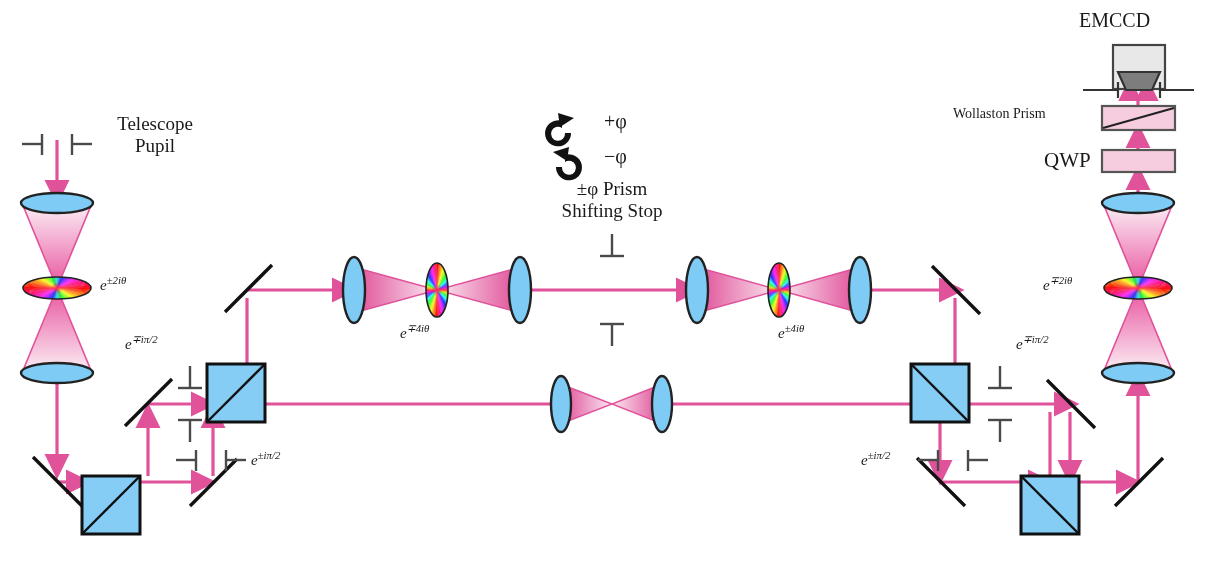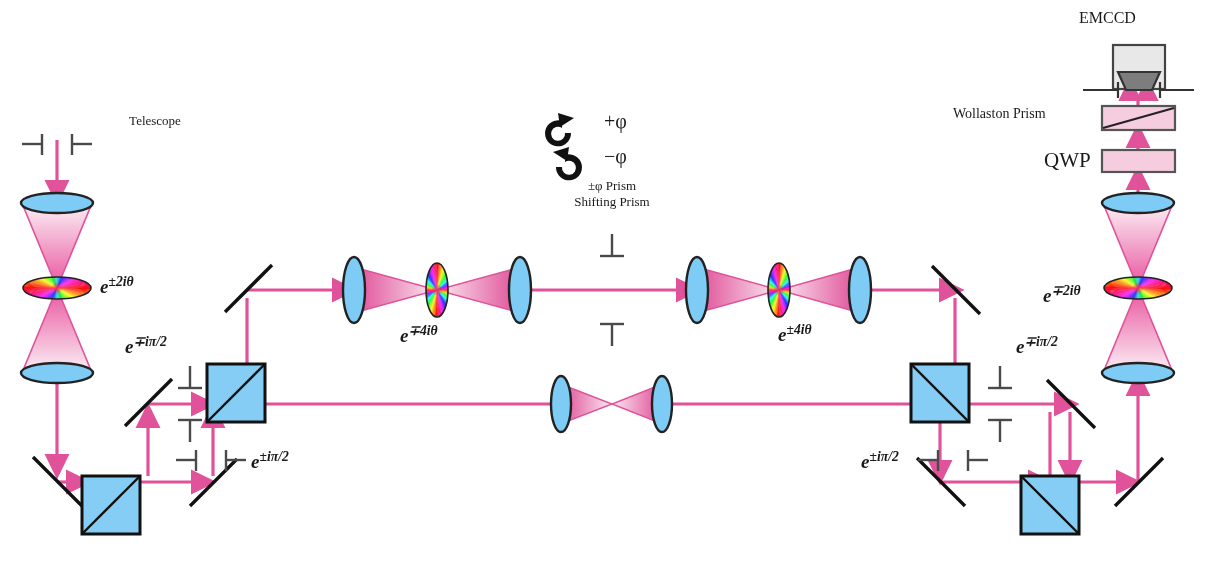--- a/index.html
+++ b/index.html
@@ -1,21 +1,21 @@
 <!DOCTYPE html>
 <html><head>
 <meta charset="utf-8">
 <style>
   html,body{margin:0;padding:0;background:#ffffff;}
   body{font-family:"Liberation Serif", serif;}
   #stage{position:relative;width:1213px;height:563px;background:#fff;overflow:hidden;}
   #stage svg{position:absolute;left:0;top:0;}
   .lbl{position:absolute;font-family:"Liberation Serif",serif;color:#1a1a1a;white-space:nowrap;}
-  .lbl-plain{font-size:13px;}
-  .lbl-math{font-size:19px;font-style:italic;font-weight:bold;}
+  .lbl-plain{font-size:19px;}
+  .lbl-math{font-size:15px;font-style:italic;}
   .lbl-math sup{font-style:italic;font-size:0.72em;}
   .ctr{text-align:center;}
 </style>
 </head>
 <body>
 
 <div id="stage">
 
 <svg width="1213" height="563" viewBox="0 0 1213 563" xmlns="http://www.w3.org/2000/svg">
   <defs>
@@ -1028,20 +1028,21 @@
           <path d="M0,0 L108.53,-7.59 L108.77,-2.66 Z" fill="hsl(352,96%,52%)"></path>
           <path d="M0,0 L108.73,-3.80 L108.79,1.14 Z" fill="hsl(356,96%,52%)"></path>
           <circle cx="0" cy="0" r="6.050000000000001" fill="url(#vortexG)"></circle>
         </g>
         <ellipse cx="0" cy="0" rx="34" ry="11" fill="none" stroke="#222" stroke-width="1.6"></ellipse>
       </g>
     </svg>
 
 <div class="lbl lbl-plain ctr" style="left:90px;top:113px;width:130px;">
   <div>Telescope</div>
+  <div>Pupil</div>
 </div>
 
 <div class="lbl lbl-math" style="left:100px;top:274px;">
   <span>e</span><sup>±2iθ</sup>
 </div>
 
 <div class="lbl lbl-math" style="left:125px;top:333px;">
   <span>e</span><sup>∓iπ/2</sup>
 </div>
 
@@ -1055,32 +1056,32 @@
 
 <div class="lbl lbl-math" style="left:742px;top:322px;margin-left:36px;">
   <span>e</span><sup>±4iθ</sup>
 </div>
 
 <div class="lbl lbl-plain" style="left:604px;top:110px;font-size:20px;">+φ</div>
 <div class="lbl lbl-plain" style="left:604px;top:145px;font-size:20px;">−φ</div>
 
 <div class="lbl lbl-plain ctr" style="left:512px;top:178px;width:200px;">
   <div>±φ Prism</div>
-  <div>Shifting Prism</div>
+  <div>Shifting Stop</div>
 </div>
 
-<div class="lbl lbl-math" style="left:1043px;top:282px;">
+<div class="lbl lbl-math" style="left:1043px;top:274px;">
   <span>e</span><sup>∓2iθ</sup>
 </div>
 
 <div class="lbl lbl-math" style="left:1016px;top:333px;">
   <span>e</span><sup>∓iπ/2</sup>
 </div>
 
 <div class="lbl lbl-math" style="left:861px;top:449px;">
   <span>e</span><sup>±iπ/2</sup>
 </div>
 
-<div class="lbl lbl-plain" style="left:1079px;top:9px;font-size:16px;">EMCCD</div>
+<div class="lbl lbl-plain" style="left:1079px;top:9px;font-size:20px;">EMCCD</div>
 <div class="lbl lbl-plain" style="left:953px;top:106px;font-size:14px;">Wollaston Prism</div>
 <div class="lbl lbl-plain" style="left:1044px;top:148px;font-size:21px;">QWP</div>
 
 </div>
 
 </body></html>

